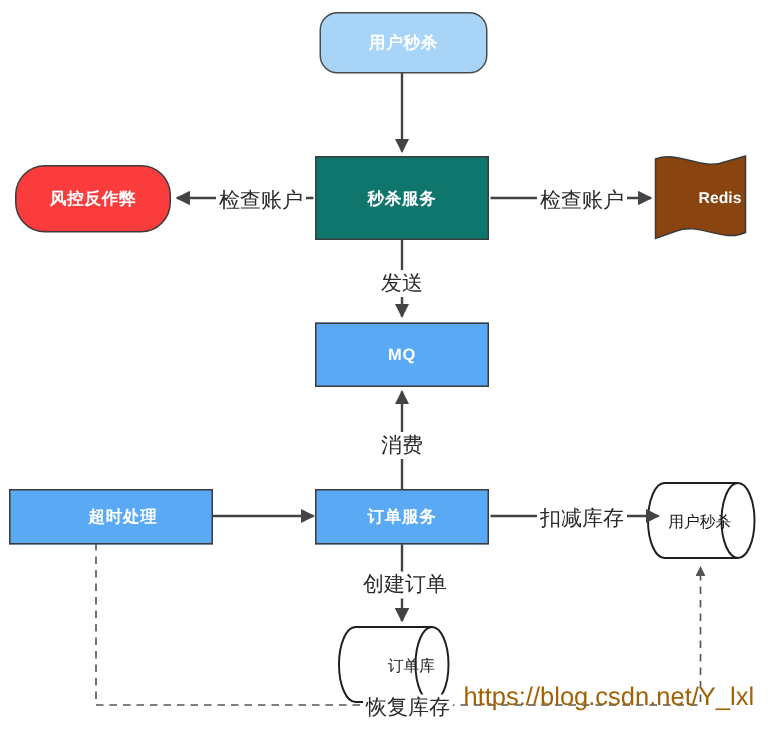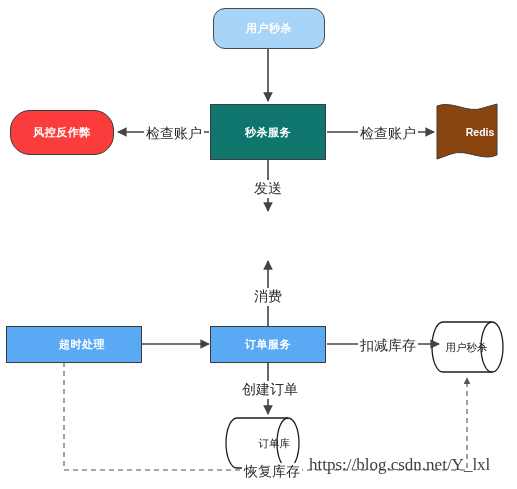--- a/index.html
+++ b/index.html
@@ -88,25 +88,25 @@
   }
   .shape-label.dark {
     color: #1a1a1a;
     font-weight: normal;
   }
   #watermark {
     position: absolute;
     left: 309px;
     top: 455px;
     font-size: 17px;
-    color: #404040;
+    color: #a16207;
     letter-spacing: 0px;
     z-index: 1;
     white-space: nowrap;
-    font-family: Liberation Serif, serif;
+    font-family: Liberation Sans, sans-serif;
   }
 </style>
 </head>
 <body>
 
 <div id="canvas">
 
   <svg id="svg-layer" viewBox="0 0 517 489" xmlns="http://www.w3.org/2000/svg">
     <defs>
       <marker id="arrow" viewBox="0 0 10 10" refX="9" refY="5" markerWidth="6" markerHeight="6" orient="auto-start-reverse">
@@ -156,20 +156,23 @@
   </div>
 
   <div class="node node-rect n-risk" style="left:10px; top:110px; width:104px; height:45px;border-radius:20px;">
     <span>风控反作弊</span>
   </div>
 
   <div class="node node-rect n-seckill" style="left:210px; top:104px; width:116px; height:56px;">
     <span>秒杀服务</span>
   </div>
 
+  <div class="node node-rect n-mq" style="left:210px; top:215px; width:116px; height:43px;">
+    <span>MQ</span>
+  </div>
 
   <div class="node node-rect n-order" style="left:210px; top:326px; width:116px; height:37px;">
     <span>订单服务</span>
   </div>
 
   <div class="node node-rect n-timeout" style="left:6px; top:326px; width:136px; height:37px;padding-left:16px;">
     <span>超时处理</span>
   </div>
 
   <div class="shape-label light" style="left:437px; top:126px; width:56px; text-align:center;">Redis</div>

